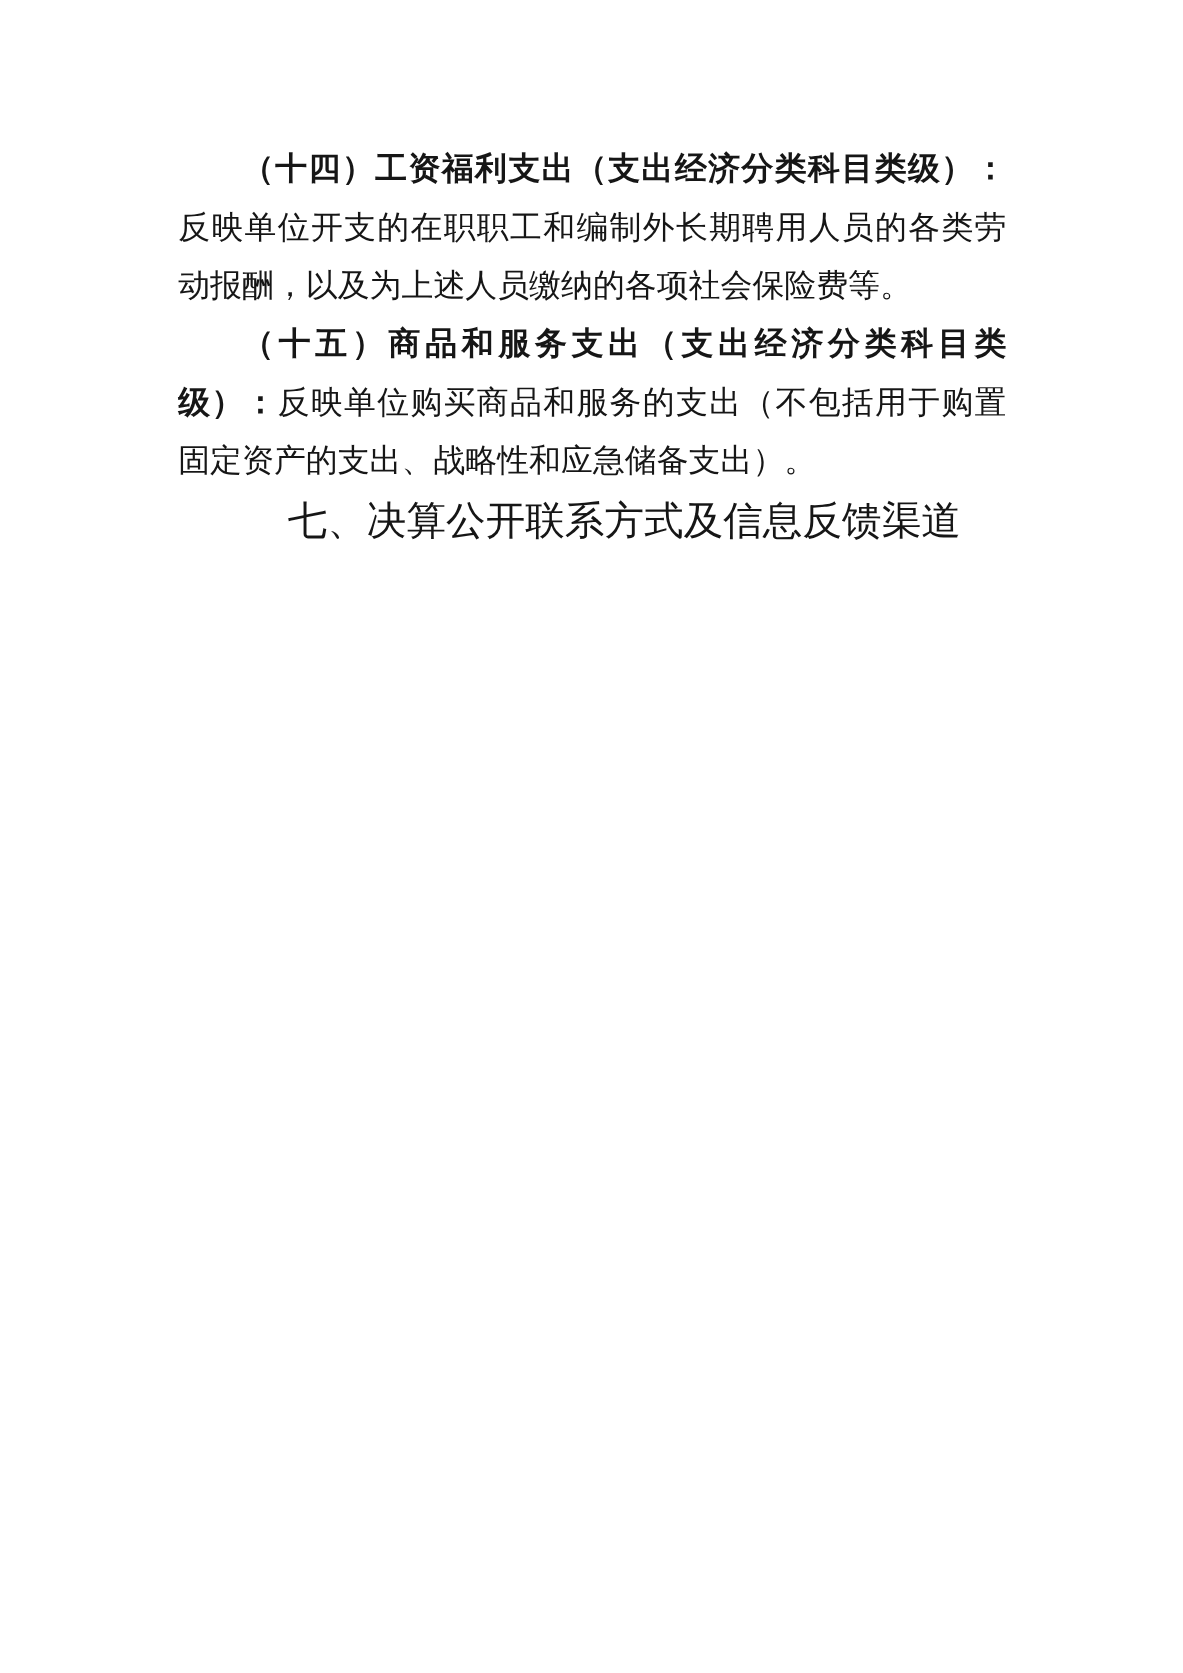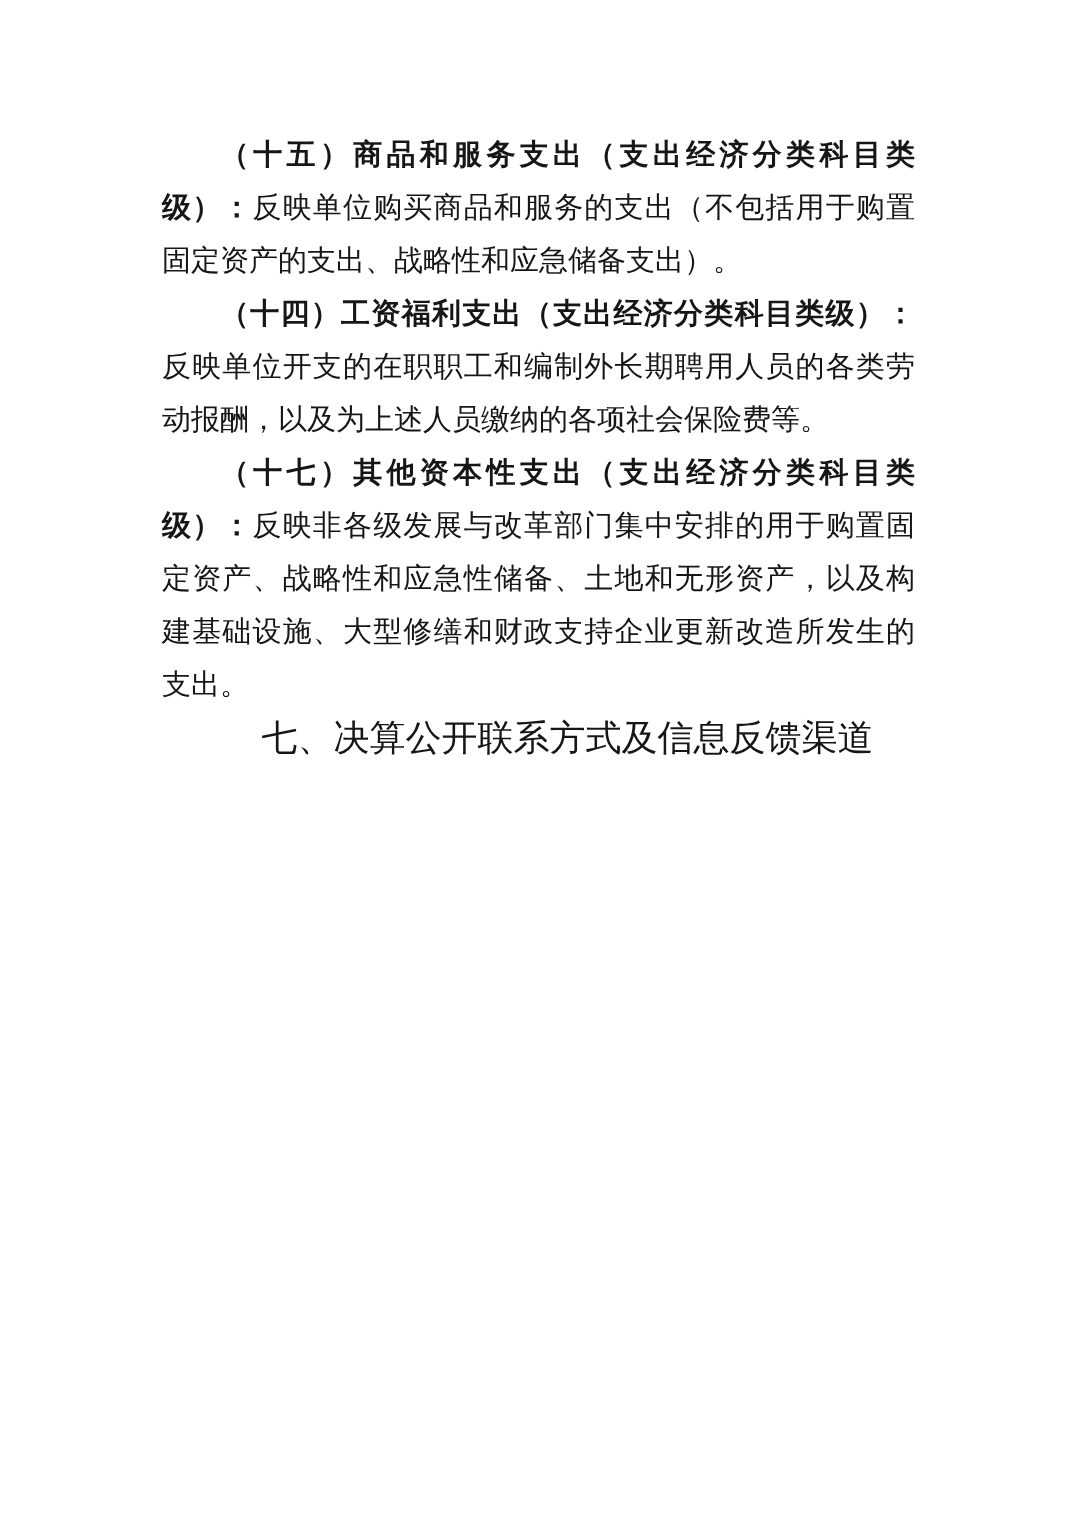--- a/index.html
+++ b/index.html
@@ -46,24 +46,23 @@
     margin: 0;
     text-indent: 58px;
   }
 </style>
 </head>
 <body>
 
 <div class="page">
   <div class="content">
 
+    <p class="para"><span class="lead">（十四）工资福利支出（支出经济分类科目类级）：</span><span>反映单位开支的在职职工和编制外长期聘用人员的各类劳动报酬，以及为上述人员缴纳的各项社会保险费等。</span></p>
+
     <p class="para"><span class="lead">（十五）商品和服务支出（支出经济分类科目类级）：</span><span>反映单位购买商品和服务的支出（不包括用于购置固定资产的支出、战略性和应急储备支出）。</span></p>
 
-    <p class="para"><span class="lead">（十四）工资福利支出（支出经济分类科目类级）：</span><span>反映单位开支的在职职工和编制外长期聘用人员的各类劳动报酬，以及为上述人员缴纳的各项社会保险费等。</span></p>
 
-
-    <p class="para"><span class="lead">（十七）其他资本性支出（支出经济分类科目类级）：</span><span>反映非各级发展与改革部门集中安排的用于购置固定资产、战略性和应急性储备、土地和无形资产，以及构建基础设施、大型修缮和财政支持企业更新改造所发生的支出。</span></p>
 
     <p class="section-heading">七、决算公开联系方式及信息反馈渠道</p>
 
 
   </div>
 </div>
 
 </body></html>

